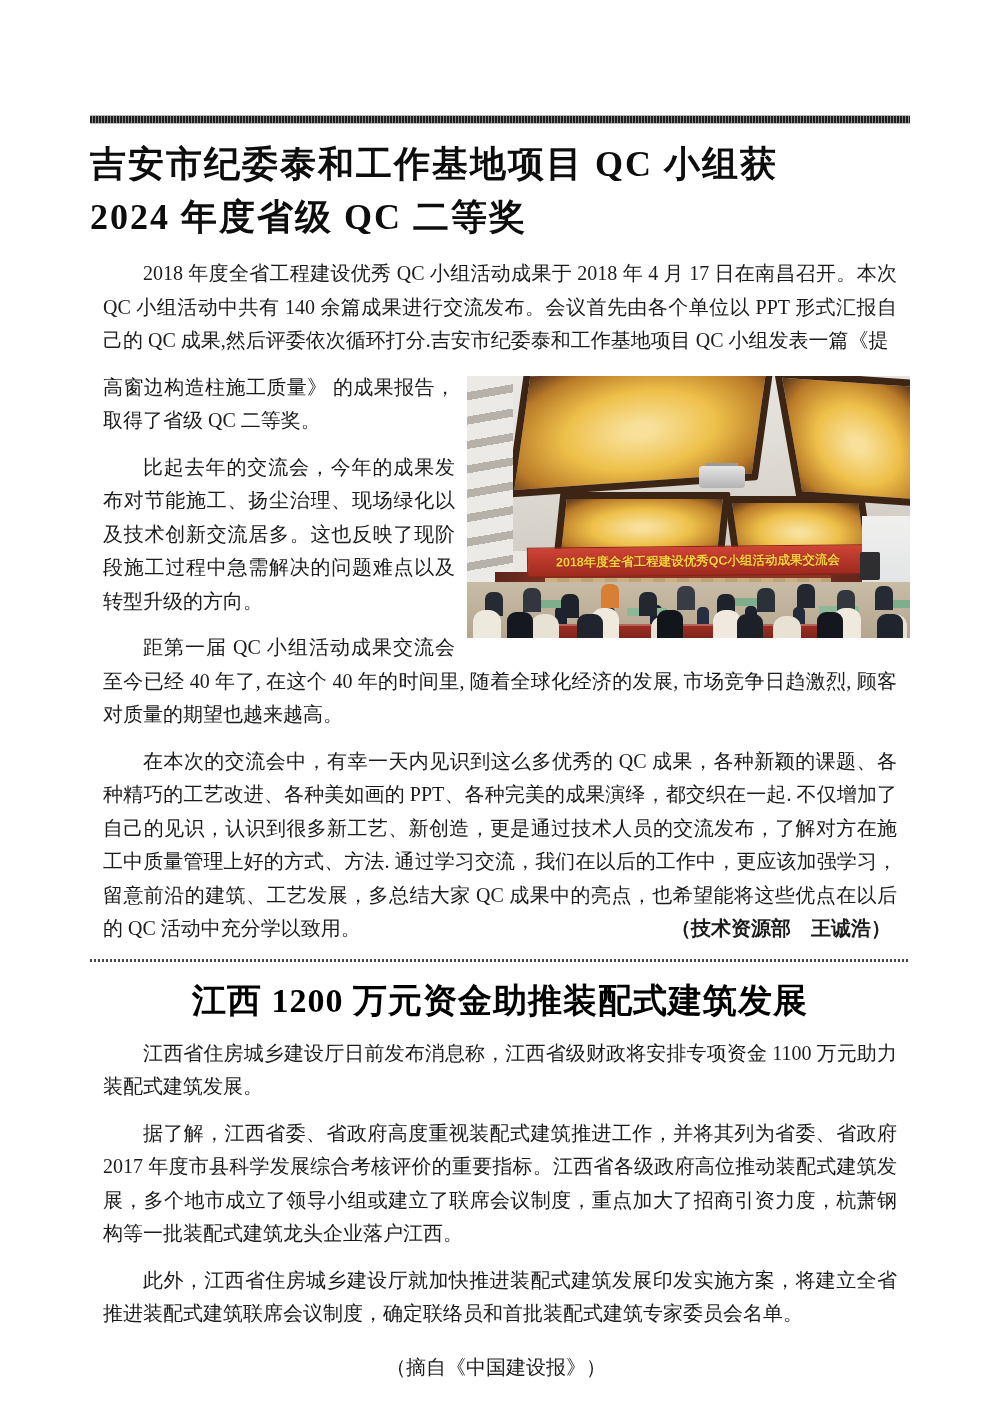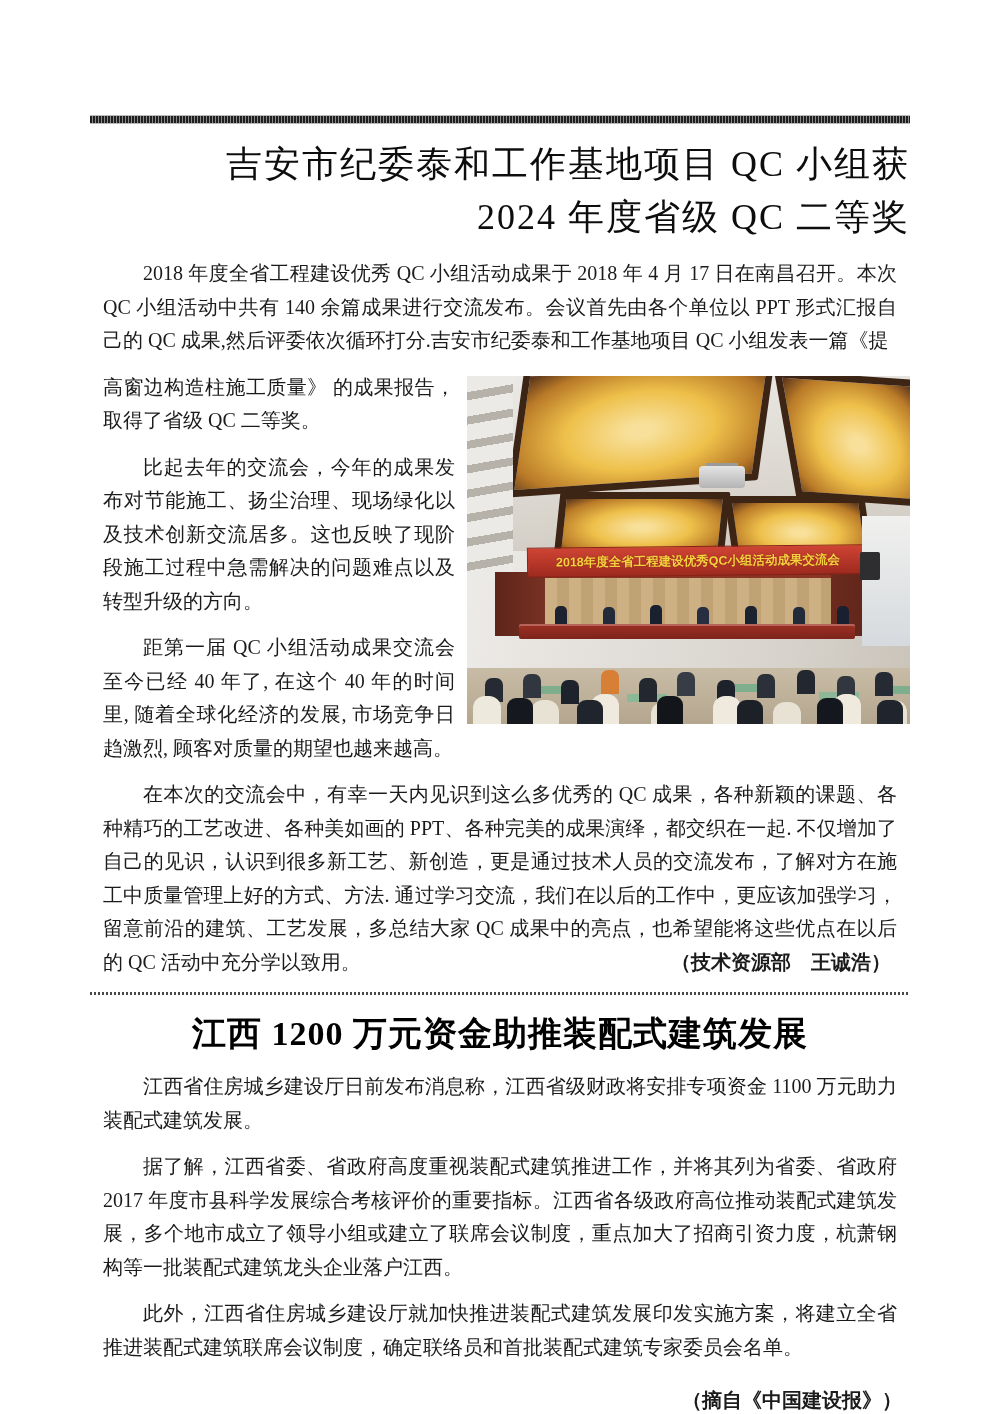--- a/index.html
+++ b/index.html
@@ -16,36 +16,36 @@
   .rule{width:100%;}
   .rule-top{
     height:7px;
     background:repeating-linear-gradient(90deg,#1f1f1f 0 2px,#8a8a8a 2px 3px);
     border-top:1px solid #bbb;border-bottom:1px solid #bbb;
   }
   .rule-mid{
     height:3px;margin:10px 0 2px 0;
     background:repeating-linear-gradient(90deg,#4a4a4a 0 2px,rgba(0,0,0,0) 2px 4px);
   }
-  .title1{margin:14px 0 12px 0;text-align:right;font-weight:400;color:#0d0d0d;}
+  .title1{margin:14px 0 12px 0;text-align:left;font-weight:700;color:#0d0d0d;}
   .title1 .tl{display:block;font-size:36px;line-height:53px;letter-spacing:2px;}
   .title2{margin:16px 0 8px 0;text-align:center;font-weight:900;font-size:34px;line-height:46px;letter-spacing:1px;color:#000000;}
   .body{
     margin:13px;font-size:20px;line-height:33.5px;
     text-align:justify;text-justify:inter-ideograph;
   }
   .indent{text-indent:2em;}
   .clear{clear:both;}
   .byline{float:right;font-weight:bold;padding-right:6px;}
-  .byline-right{text-align:right;font-weight:bold;font-size:20px;line-height:34px;padding-right:8px;margin-top:19px;}
+  .byline-right{text-align:center;font-weight:normal;font-size:20px;line-height:34px;padding-right:8px;margin-top:19px;}
 
   
   .photo{
     position:relative;float:right;
-    width:443px;height:348px;
+    width:443px;height:262px;
     margin:5px 0 8px 12px;
     background:linear-gradient(100deg,#efedea,#d8d4cd 70%,#c9c3b9);
     overflow:hidden;
   }
   .photo *{position:absolute;}
   .ph-ceiling{left:0;top:0;width:100%;height:175px;
     background:linear-gradient(175deg,#eceae6 0%,#ddd9d2 55%,#cfc9bf 100%);}
   .lp{border:7px solid #3c2515;border-radius:2px;
     background:radial-gradient(ellipse at 50% 55%,#f8e09a 8%,#eec04a 45%,#b97a28 78%,#54301a 100%);}
   .lp1{left:48px;top:-14px;width:238px;height:112px;transform:rotate(-4deg) skewX(-12deg);}

